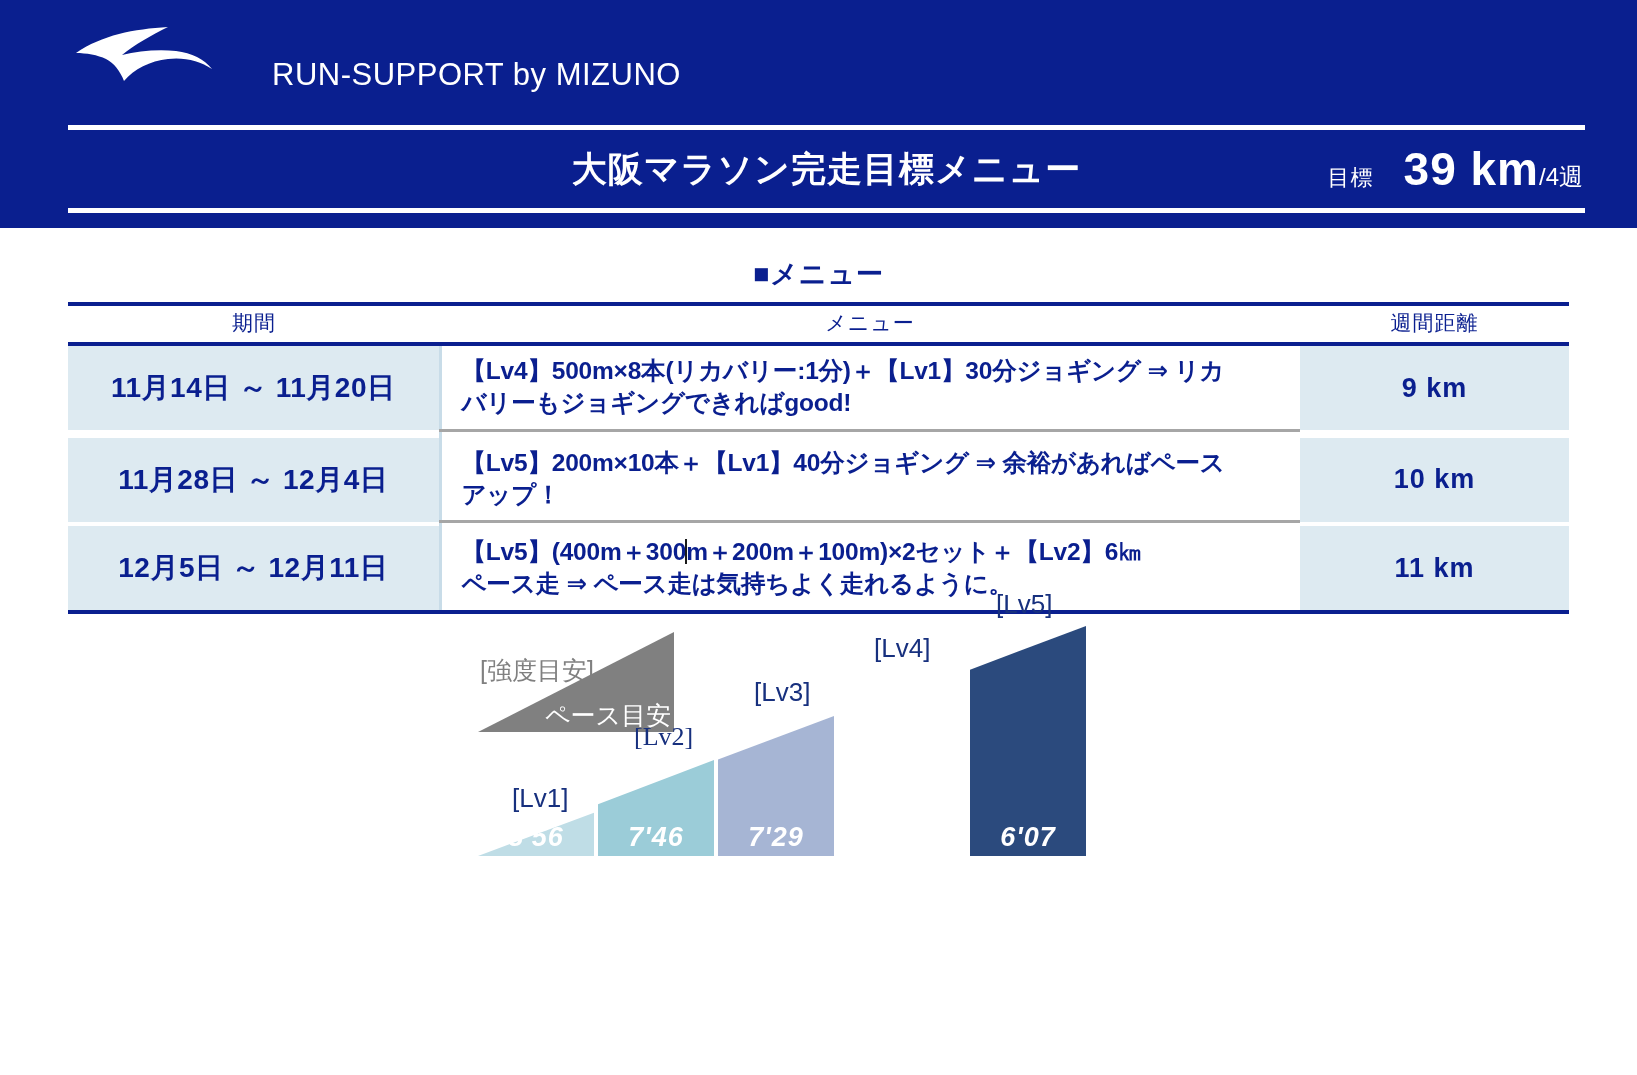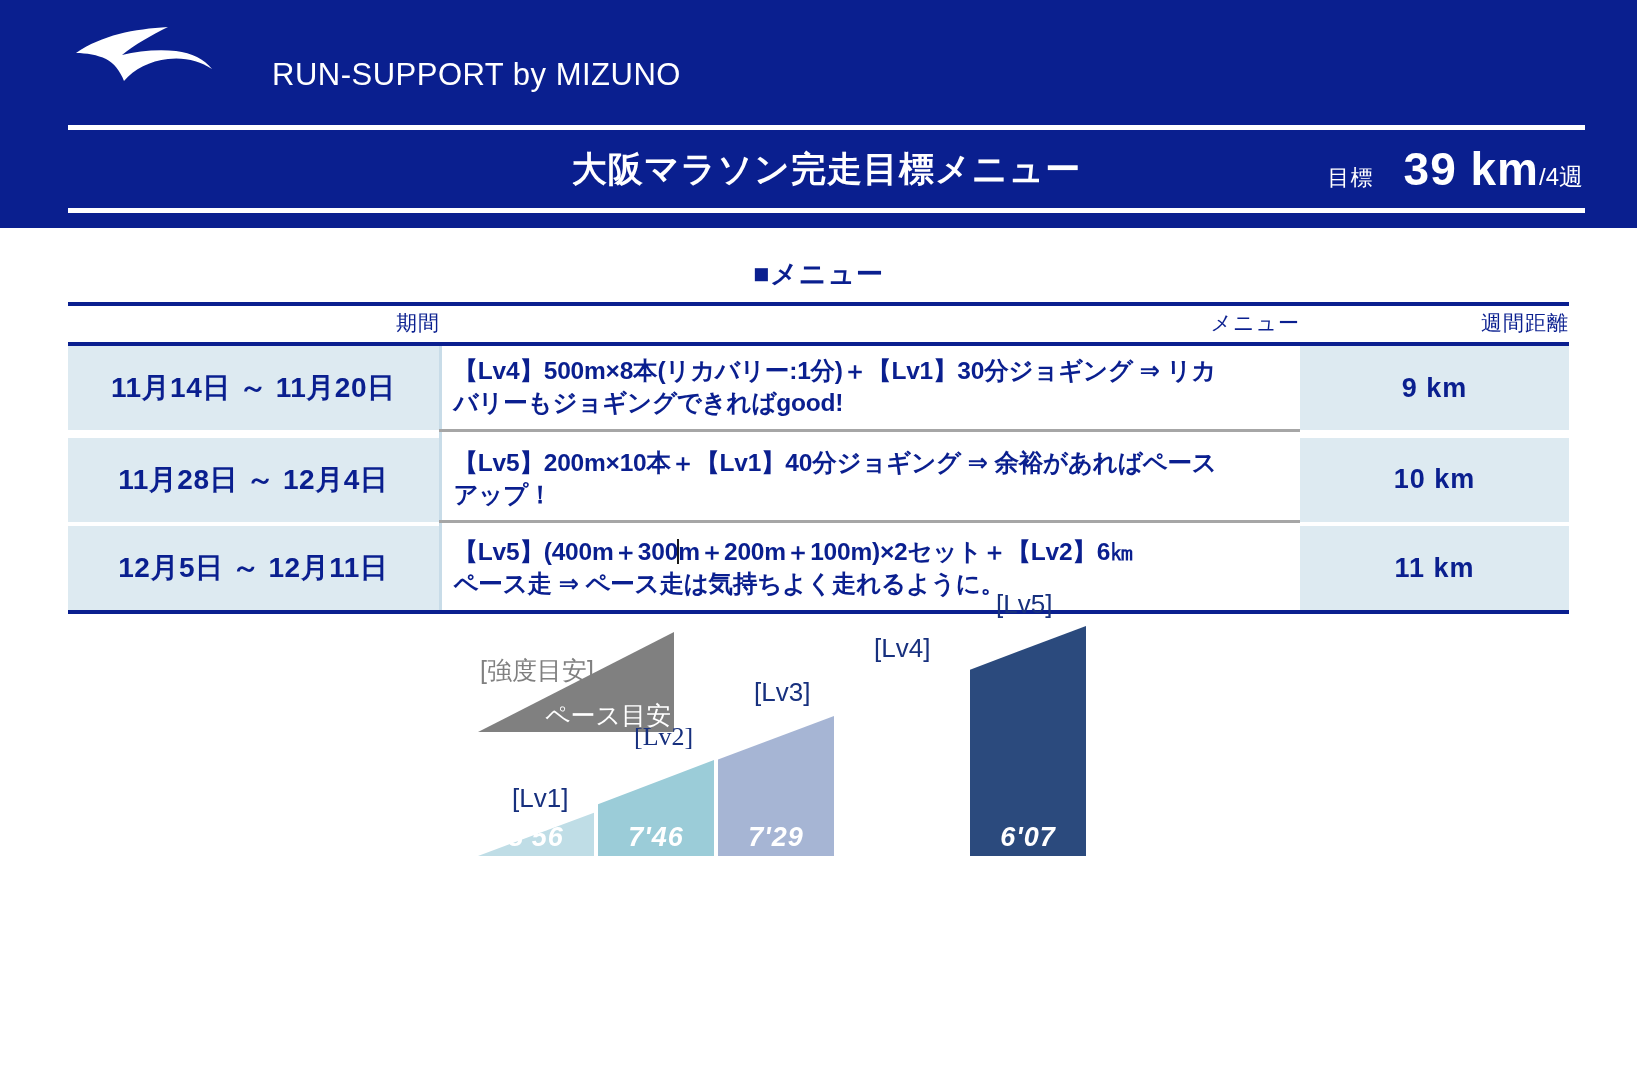--- a/index.html
+++ b/index.html
@@ -113,41 +113,41 @@
   table.menu-table col.c-menu   { width: 860px; }
   table.menu-table col.c-dist   { width: 269px; }
 
   thead th {
     font-size: 21px;
     font-weight: normal;
     color: #0a1f8f;
     padding: 3px 0 5px 0;
     border-top: 4px solid #0a1f8f;
     border-bottom: 4px solid #0a1f8f;
-    text-align: right;
+    text-align: center;
     letter-spacing: 1px;
   }
 
   tbody td {
     vertical-align: middle;
     color: #0a1f8f;
     font-weight: bold;
   }
   td.period {
     background: #ddeaf1;
     text-align: center;
     font-size: 28px;
     letter-spacing: 0.5px;
     height: 82px;
   }
   td.menu {
     background: #ffffff;
     font-size: 24.5px;
     line-height: 1.30;
-    padding: 4px 4px 4px 12px;
+    padding: 4px 4px 4px 20px;
     border-left: 3px solid #c8dce8;
     border-bottom: 3px solid #a6a6a6;
     letter-spacing: -0.2px;
   }
   tbody tr:last-child td.menu { border-bottom: none; }
   td.dist {
     background: #ddeaf1;
     text-align: center;
     font-size: 27px;
     letter-spacing: 1px;

